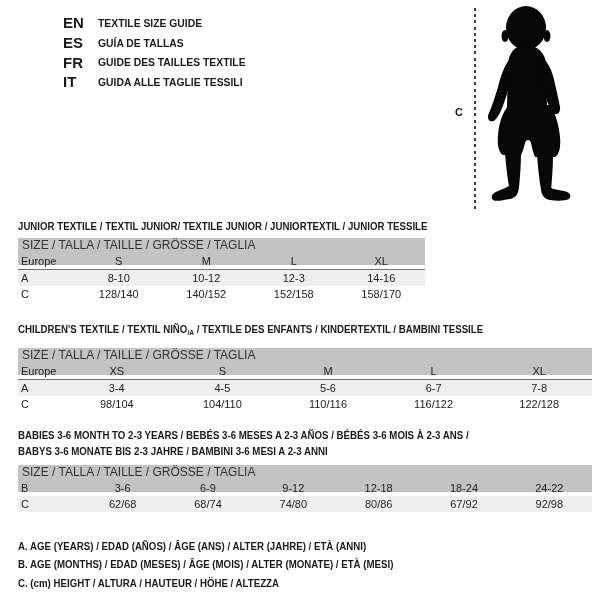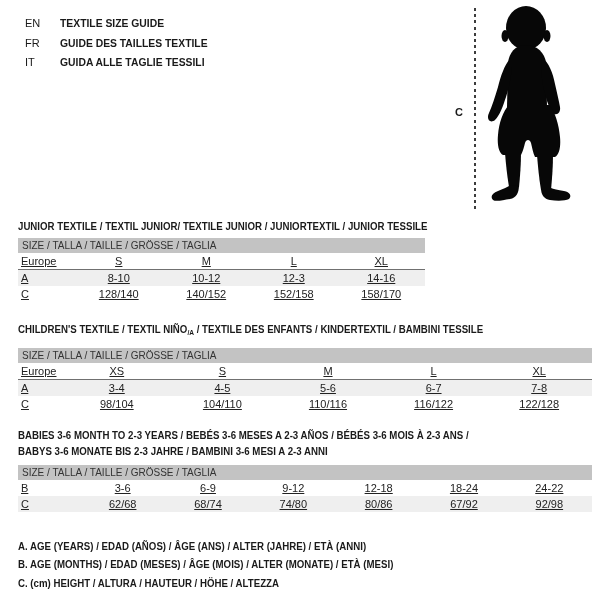--- a/index.html
+++ b/index.html
@@ -3,62 +3,66 @@
 <meta charset="utf-8">
 <style>
   html,body{margin:0;padding:0;background:#fff;}
   .page{
     position:relative;width:600px;height:600px;background:#ffffff;
     font-family:"Liberation Sans",sans-serif;color:#1a1a1a;overflow:hidden;
   }
   
   .lang-list{position:absolute;left:25px;top:13px;}
   .lang-row{display:flex;height:19.7px;align-items:center;}
-  .lang-code{width:35px;font-weight:400;font-size:11px;}
+  .lang-code{width:35px;font-weight:700;font-size:15px;margin-left:38px;}
   .lang-title{font-weight:700;font-size:11.5px;white-space:nowrap;
     transform:scaleX(.9);transform-origin:left center;}
   
   .baby-svg{position:absolute;left:484px;top:5px;}
   .dotted-line{position:absolute;left:474px;top:8px;width:2px;height:202px;
     background:repeating-linear-gradient(to bottom,#3c3c3c 0 3px,transparent 3px 6.2px);}
   .height-label{position:absolute;left:455px;top:106px;font-size:11px;font-weight:600;}
   
   .section-heading{position:absolute;left:18px;font-weight:700;font-size:11px;
     white-space:nowrap;transform:scaleX(.88);transform-origin:left top;line-height:16px;}
   .heading-sub{font-size:7.5px;vertical-align:-2px;}
   
-  .size-bar{position:absolute;left:18px;height:15px;background:#c3c3c3;color:#333333;
-    font-size:10px;line-height:15.5px;padding-left:4px;box-sizing:border-box;white-space:nowrap;}
+  .size-bar{position:absolute;left:18px;height:27px;background:#c3c3c3;color:#333333;
+    font-size:12px;line-height:15.5px;padding-left:4px;box-sizing:border-box;white-space:nowrap;}
   .w-narrow{width:407px;}
   .w-wide{width:574px;}
   
   .size-table{position:absolute;left:18px;border-collapse:collapse;table-layout:fixed;
     font-size:11px;color:#222222;}
   .size-table td{height:16px;padding:0;text-align:center;font-weight:400;
-    white-space:nowrap;overflow:hidden;text-decoration:underline;}
+    white-space:nowrap;overflow:hidden;}
   .size-table td:first-child{text-align:left;padding-left:3px;}
   .hdr-row td{border-bottom:1px solid #707070;}
   .alt td{background:#efefef;}
   .t1{width:407px;} .t2{width:574px;} .t3{width:574px;}
   .t1 .col-lab{width:57px;} .t1 .col-dat{width:87.5px;}
   .t2 .col-lab{width:46px;} .t2 .col-dat{width:105.6px;}
   .t3 .col-lab{width:62px;} .t3 .col-dat{width:85.3px;}
   
   .footnotes{position:absolute;left:18px;top:537px;font-weight:700;font-size:11px;
     line-height:18.4px;white-space:nowrap;transform:scaleX(.88);transform-origin:left top;}
 </style>
 </head>
 <body>
 
 <div class="page">
 
   <div class="lang-list">
     <div class="lang-row">
       <span class="lang-code">EN</span>
       <span class="lang-title">TEXTILE SIZE GUIDE</span>
+    </div>
+    <div class="lang-row">
+      <span class="lang-code">ES</span>
+      <span class="lang-title">GUÍA DE TALLAS</span>
     </div>
     <div class="lang-row">
       <span class="lang-code">FR</span>
       <span class="lang-title">GUIDE DES TAILLES TEXTILE</span>
     </div>
     <div class="lang-row">
       <span class="lang-code">IT</span>
       <span class="lang-title">GUIDA ALLE TAGLIE TESSILI</span>
     </div>
   </div>

